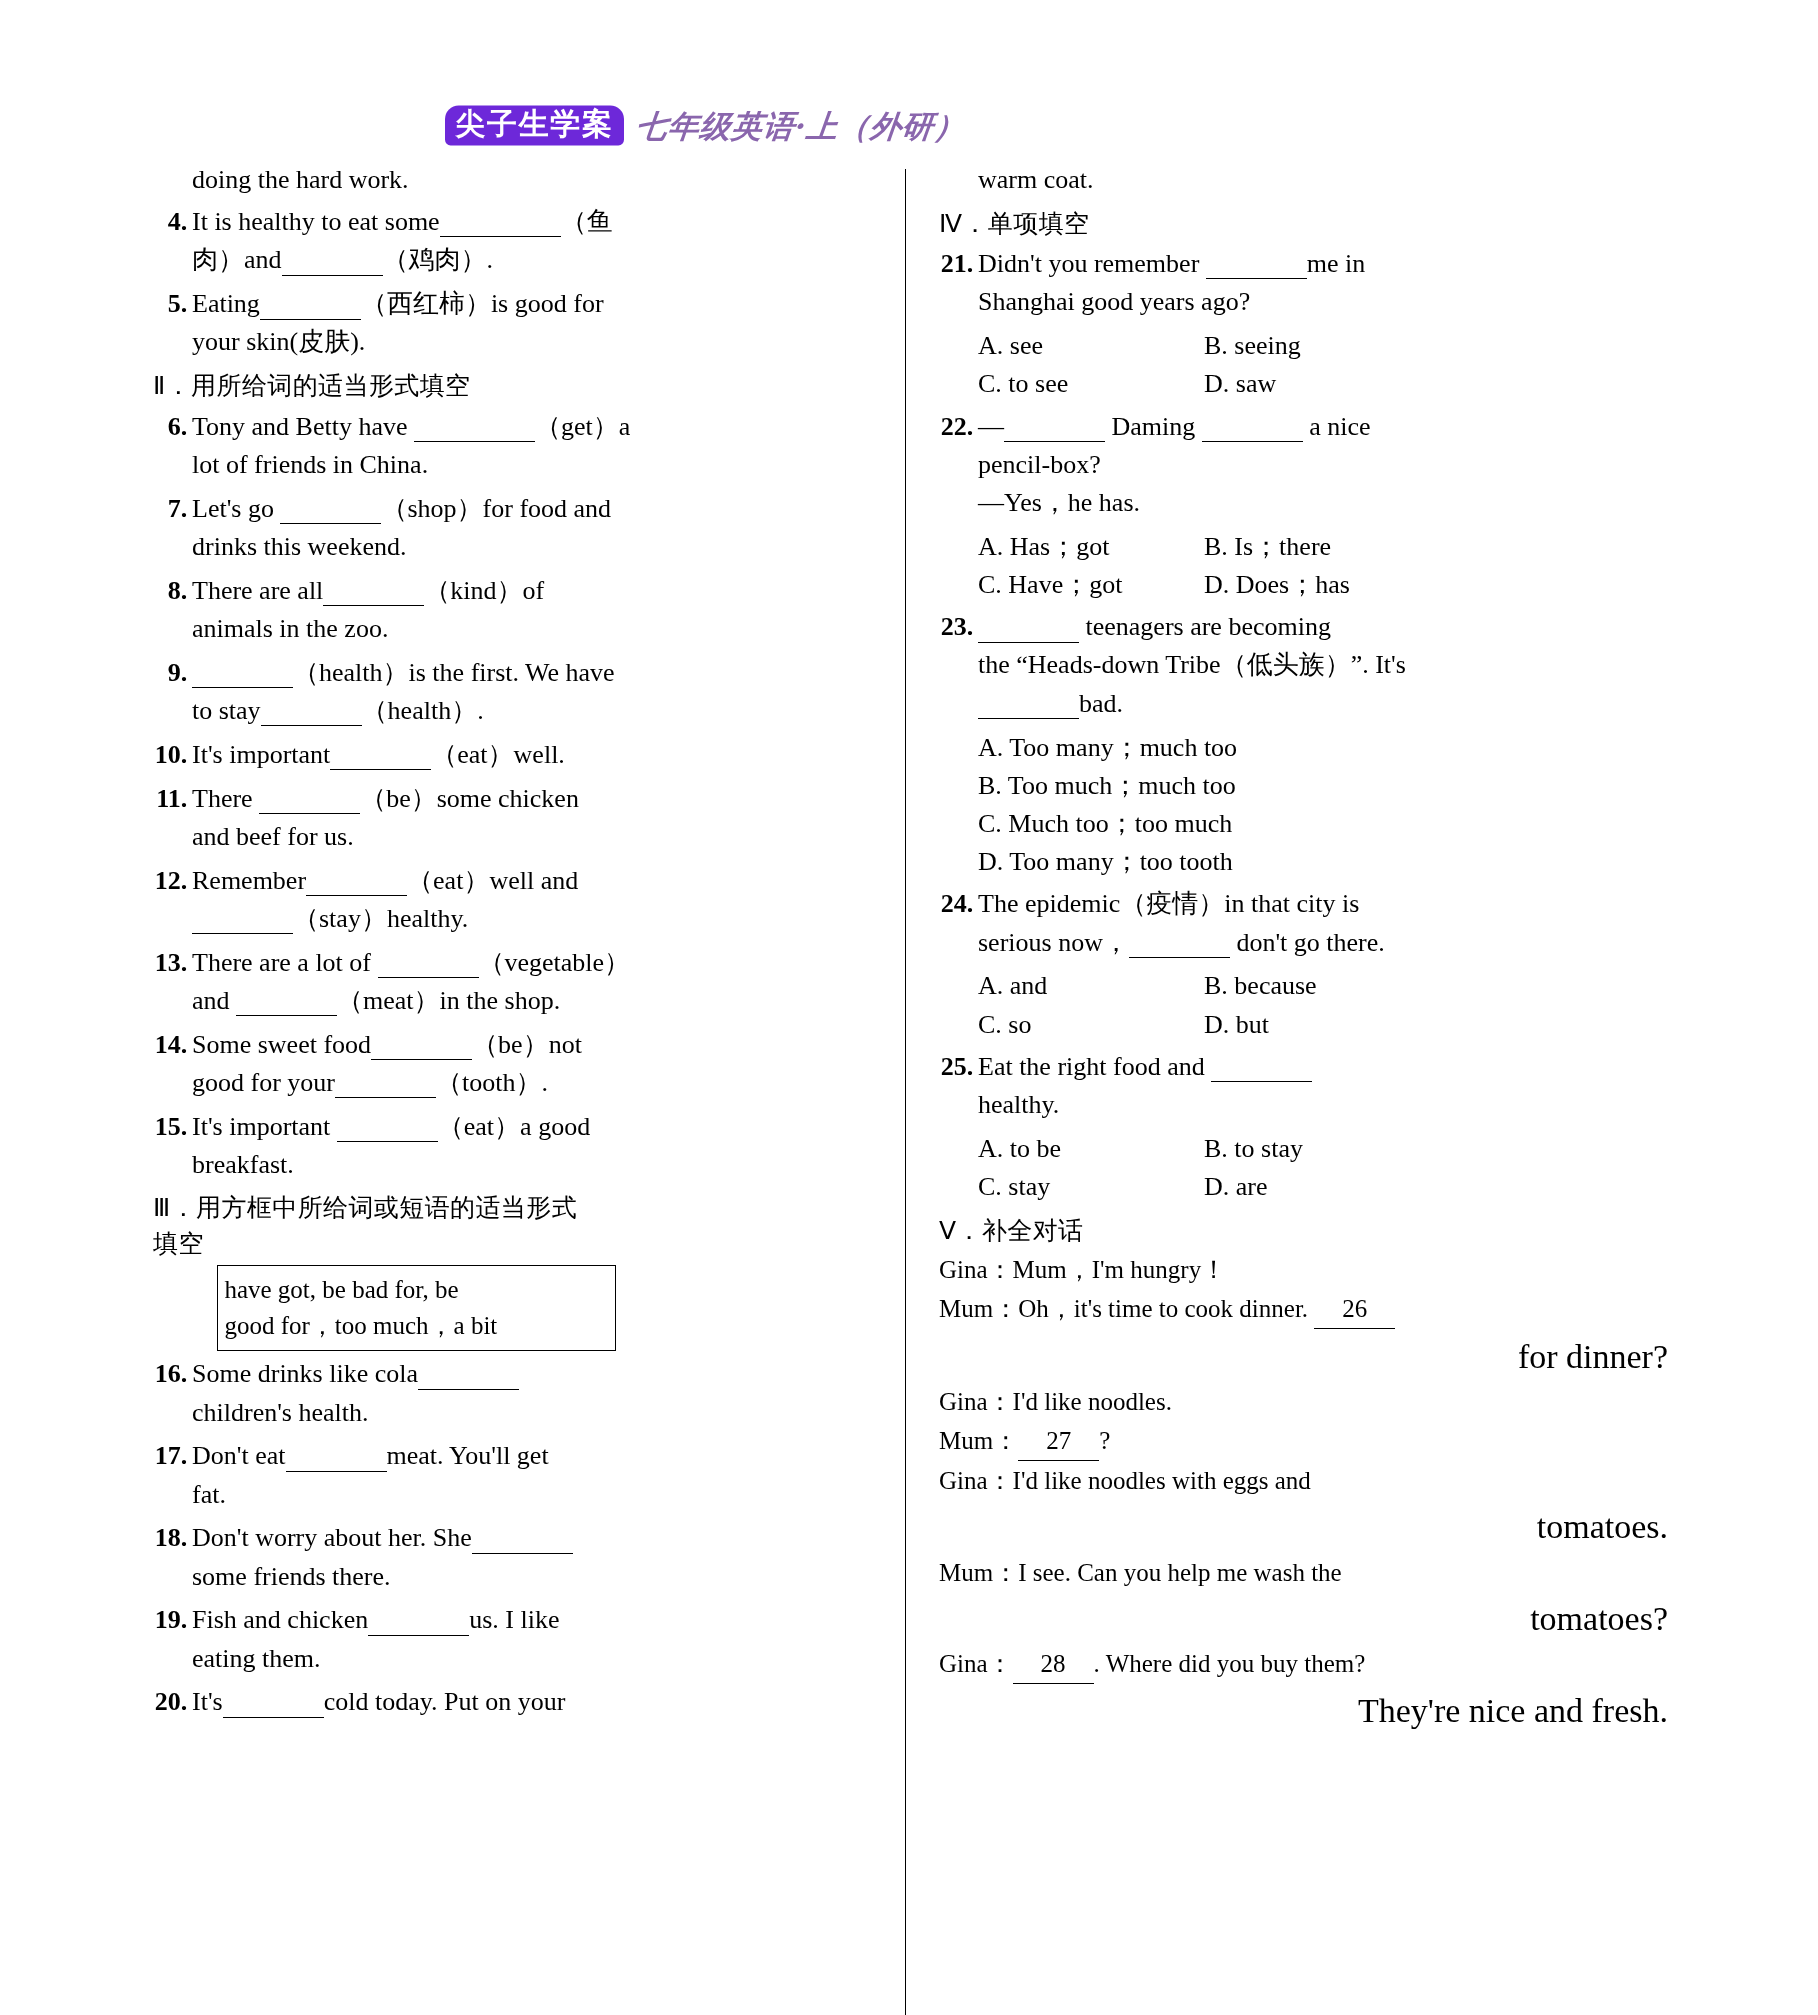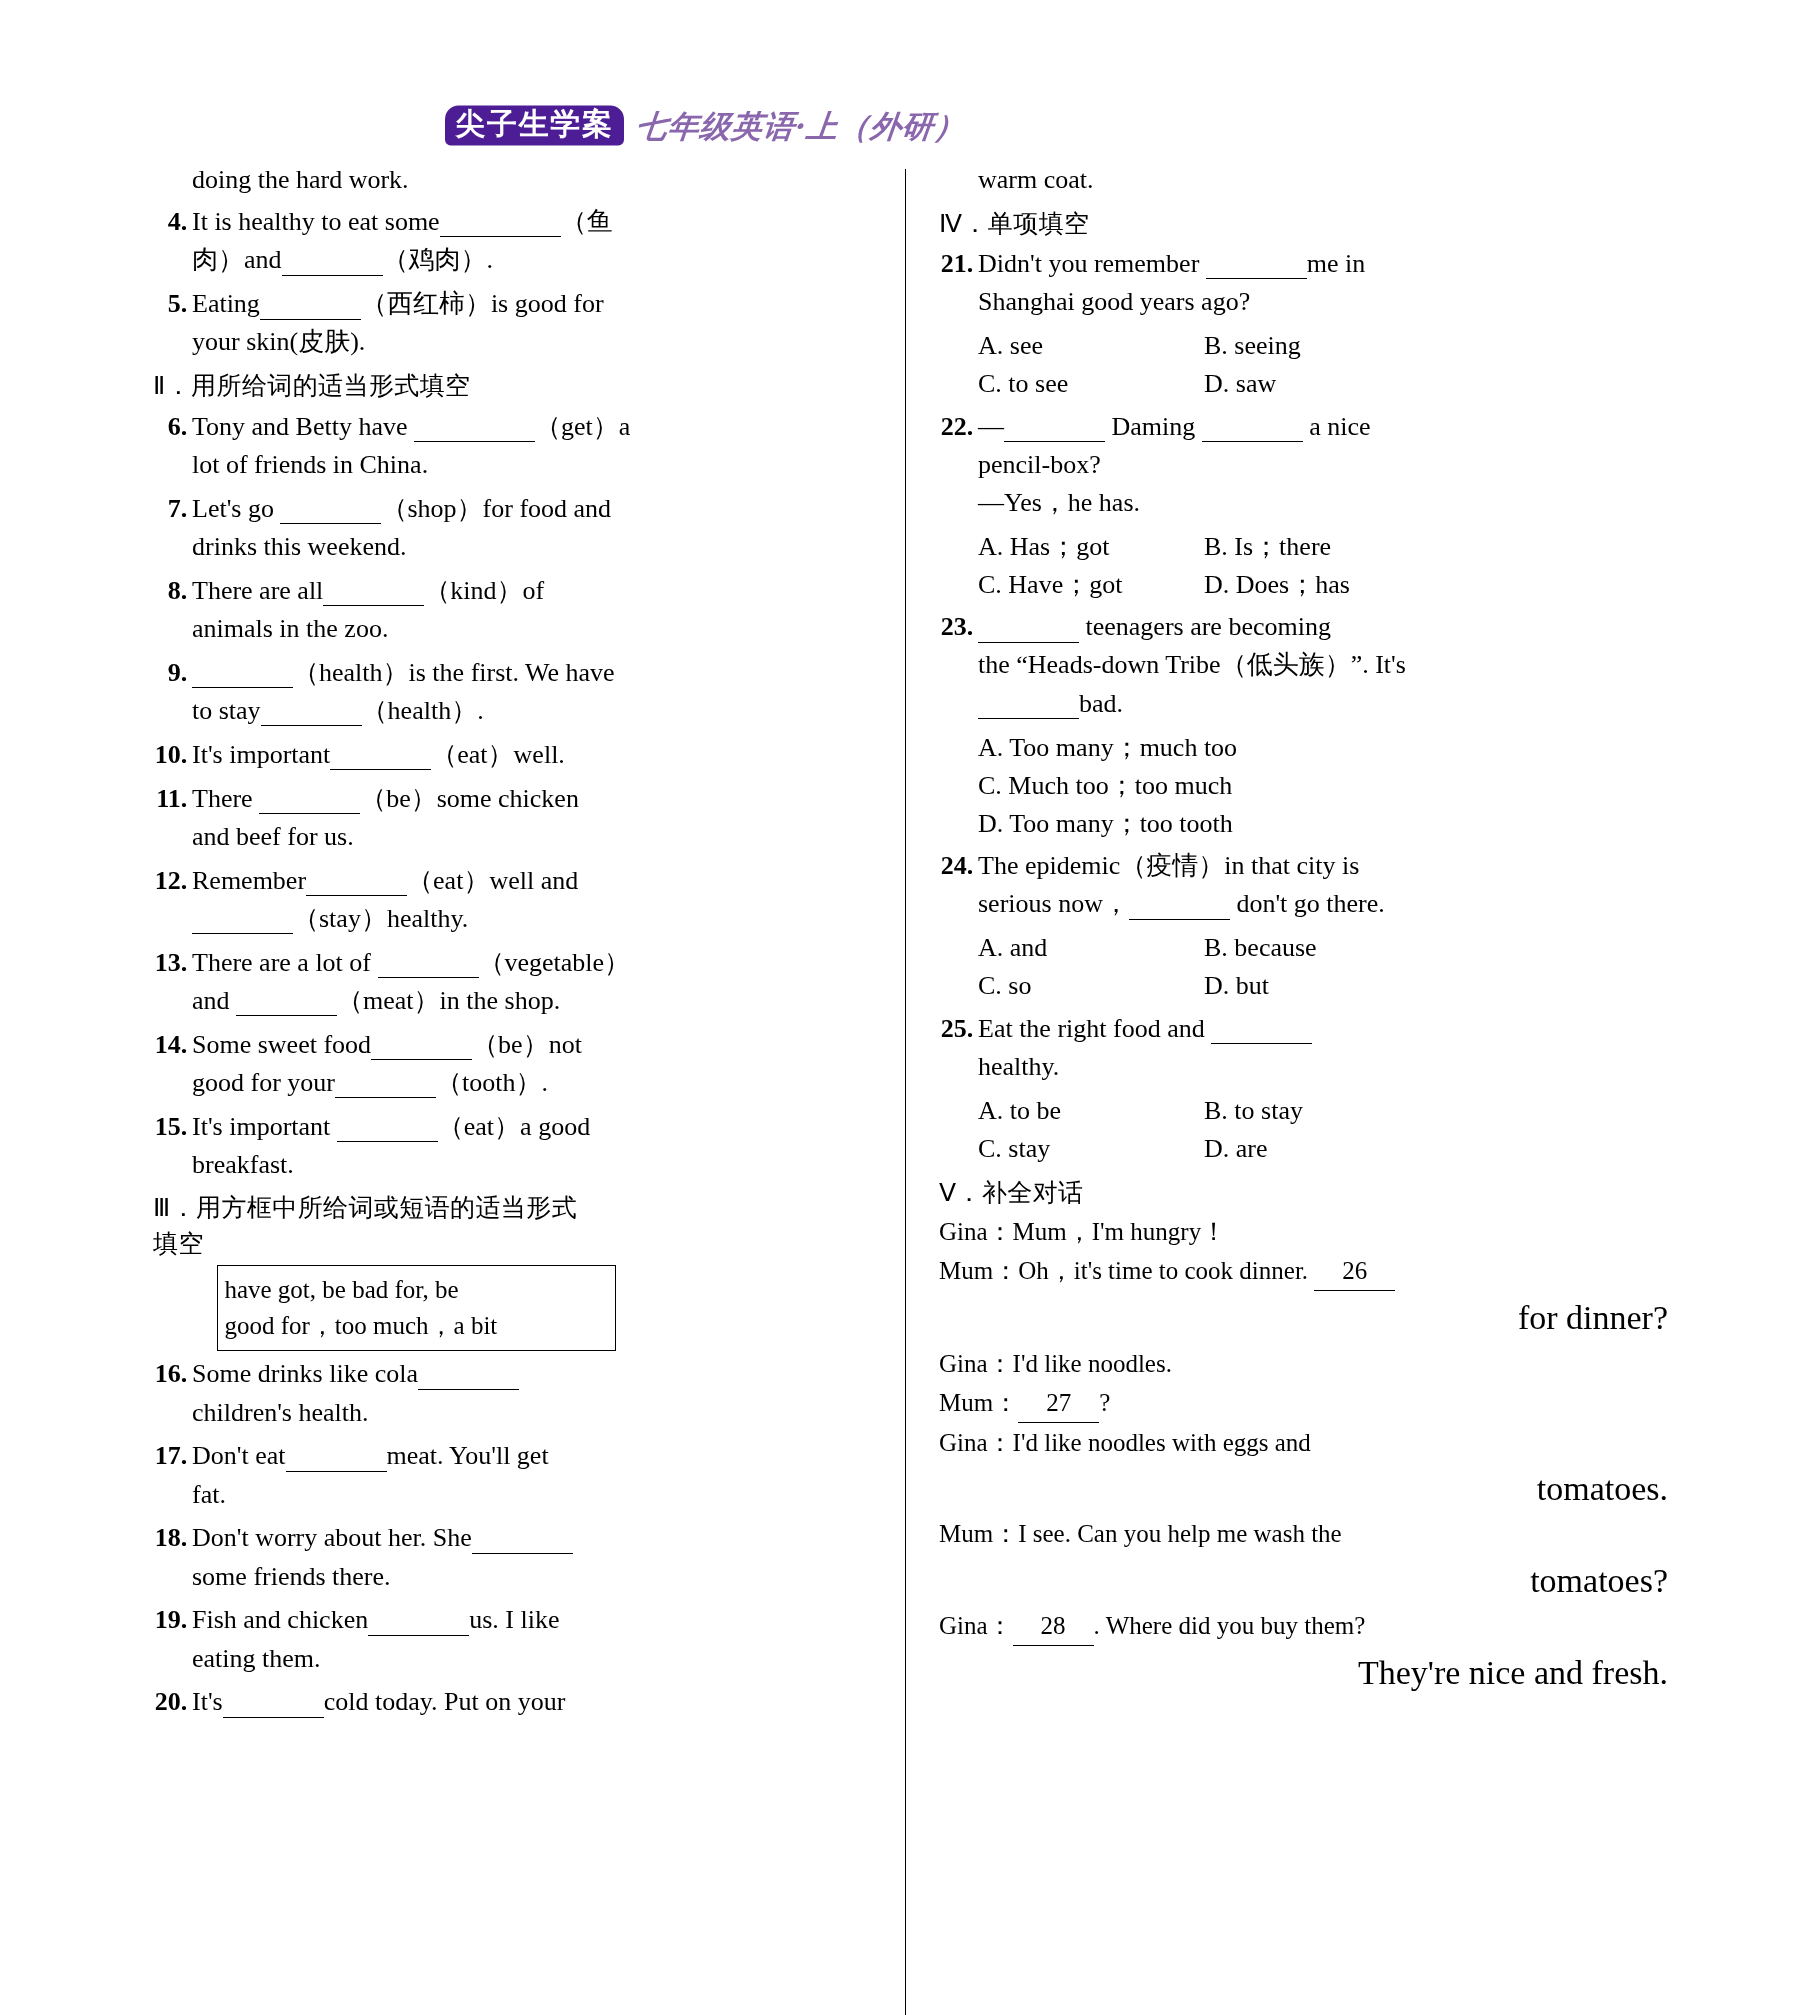--- a/index.html
+++ b/index.html
@@ -12,21 +12,21 @@
   }
   .page { position:absolute; inset:0; }
 
   
   .header {
     position:absolute; left:0; right:0; top:97px; height:60px;
     display:flex; align-items:center;
     padding-left:445px;
   }
   .brand-badge {
-    background:#4c1d95;
+    background:#6d28d9;
     color:#fff;
     font-family:"DejaVu Sans","Liberation Sans",sans-serif;
     font-weight:bold;
     font-size:30px;
     letter-spacing:1.6px;
     padding:4px 10.5px 6.4px 10.5px;
     border-radius:13.7px 13.7px 5.6px 5.6px;
     line-height:1;
     transform:translateY(-1.6px);
   }
@@ -370,20 +370,21 @@
 
       <div class="qitem">
         <div class="qnum">23.</div>
         <div class="qbody">
           <span class="blank b-md"></span> <span>teenagers are becoming</span><br>
           <span>the “Heads-down Tribe（低头族）”. It's</span><br>
           <span class="blank b-md"></span><span>bad.</span>
         </div>
       </div>
       <div class="optline">A. Too many；much too</div>
+      <div class="optline">B. Too much；much too</div>
       <div class="optline">C. Much too；too much</div>
       <div class="optline">D. Too many；too tooth</div>
 
       <div class="qitem">
         <div class="qnum">24.</div>
         <div class="qbody">
           <span>The epidemic（疫情）in that city is</span><br>
           <span>serious now，</span><span class="blank b-md"></span> <span>don't go there.</span>
         </div>
       </div>

